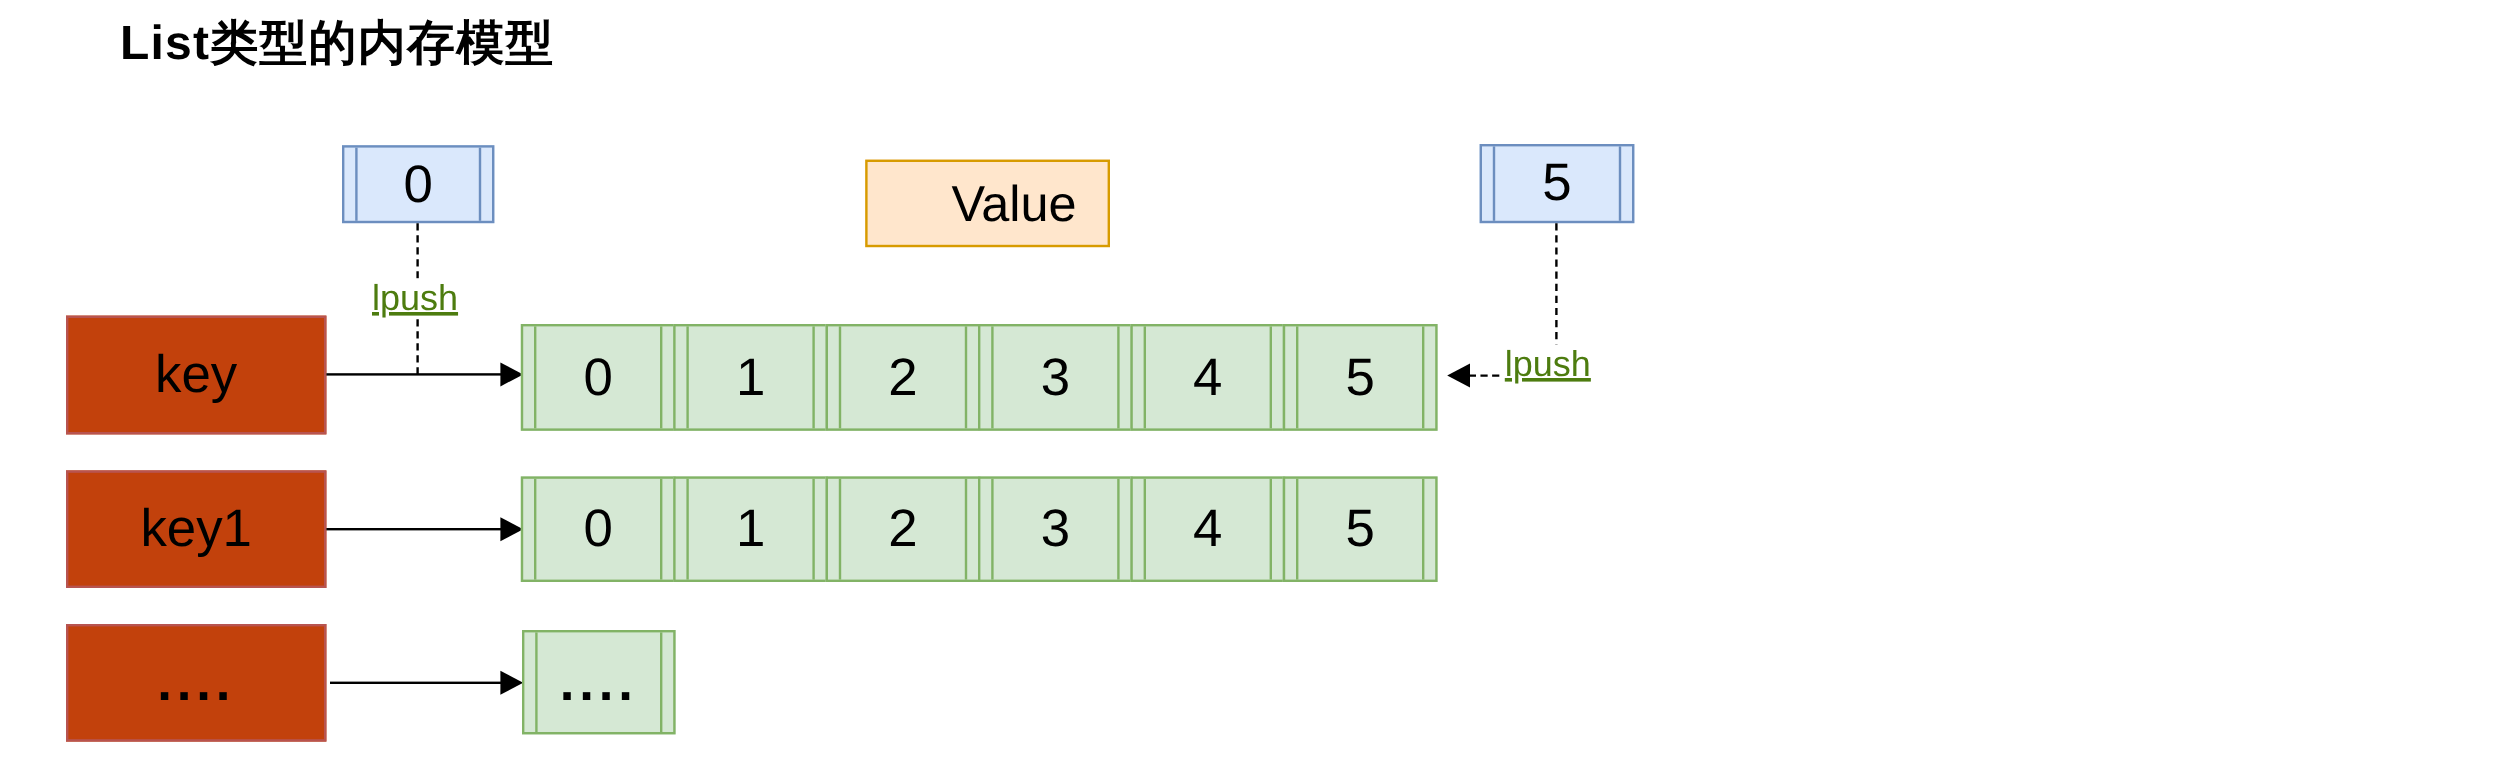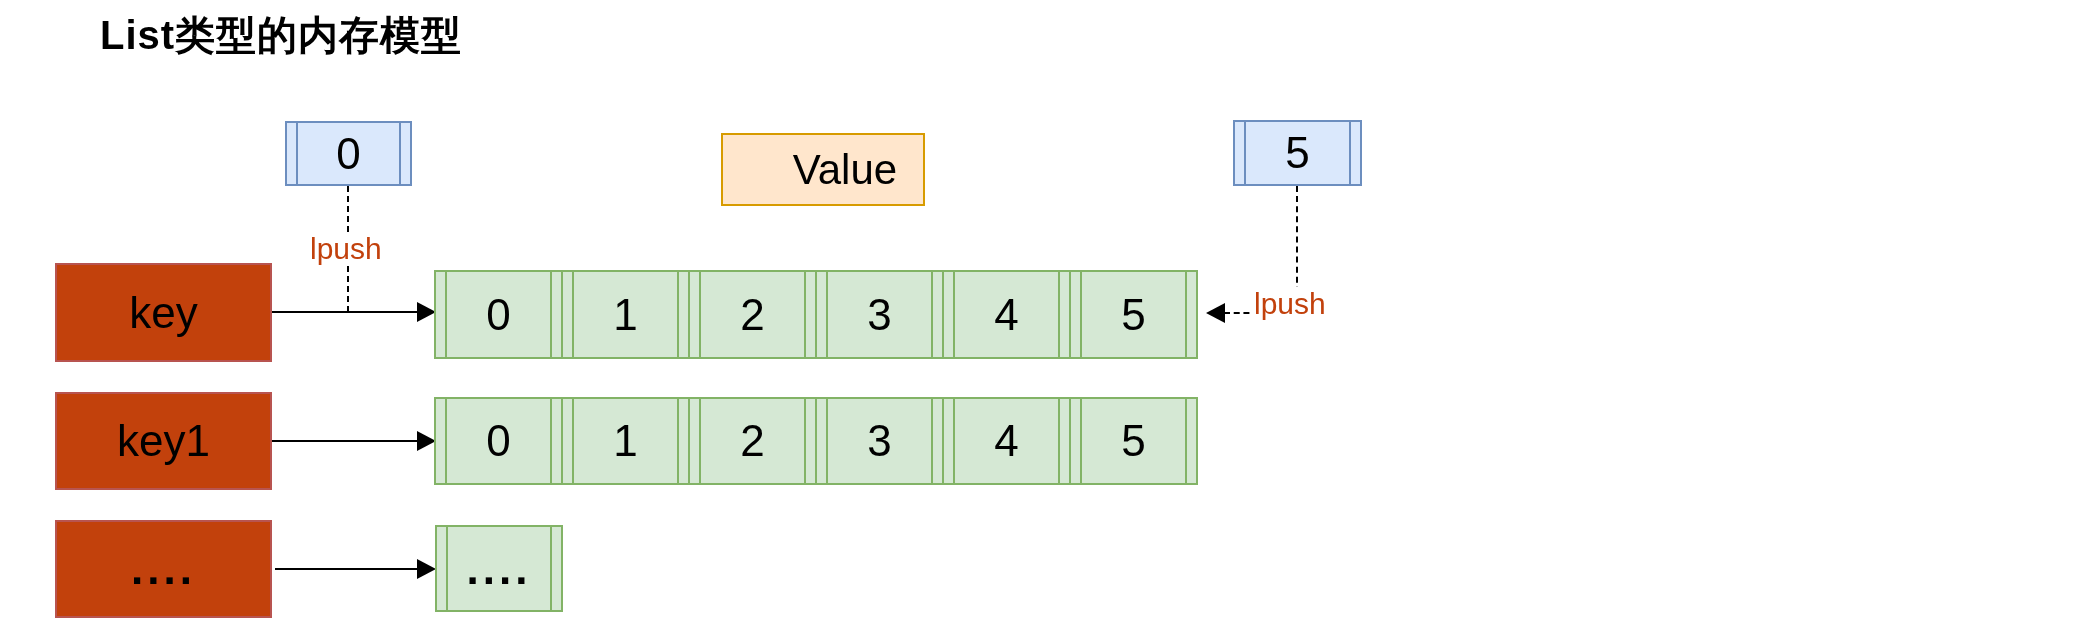--- a/index.html
+++ b/index.html
@@ -51,22 +51,22 @@
   .arrow-left {
     position:absolute; width:0; height:0;
     border-top:10px solid transparent; border-bottom:10px solid transparent;
     border-right:19px solid #000;
   }
   
   .vdash { position:absolute; width:0; border-left:2px dashed #000; }
   .hdash { position:absolute; height:0; border-top:2px dashed #000; }
 
   .op-label {
-    position:absolute; font-size:30px; color:#c2410c; background:#ffffff;
-    padding:0 4px; line-height:1.1;
+    position:absolute; font-size:30px; color:#4d7c0f; background:#ffffff;
+    padding:0 4px; line-height:1.1;text-decoration:underline;
   }
 </style>
 </head>
 <body>
 
 <div class="canvas">
 
   <div class="title">List类型的内存模型</div>
 
   <div class="box process blue" style="left:285px; top:121px; width:127px; height:65px;">

